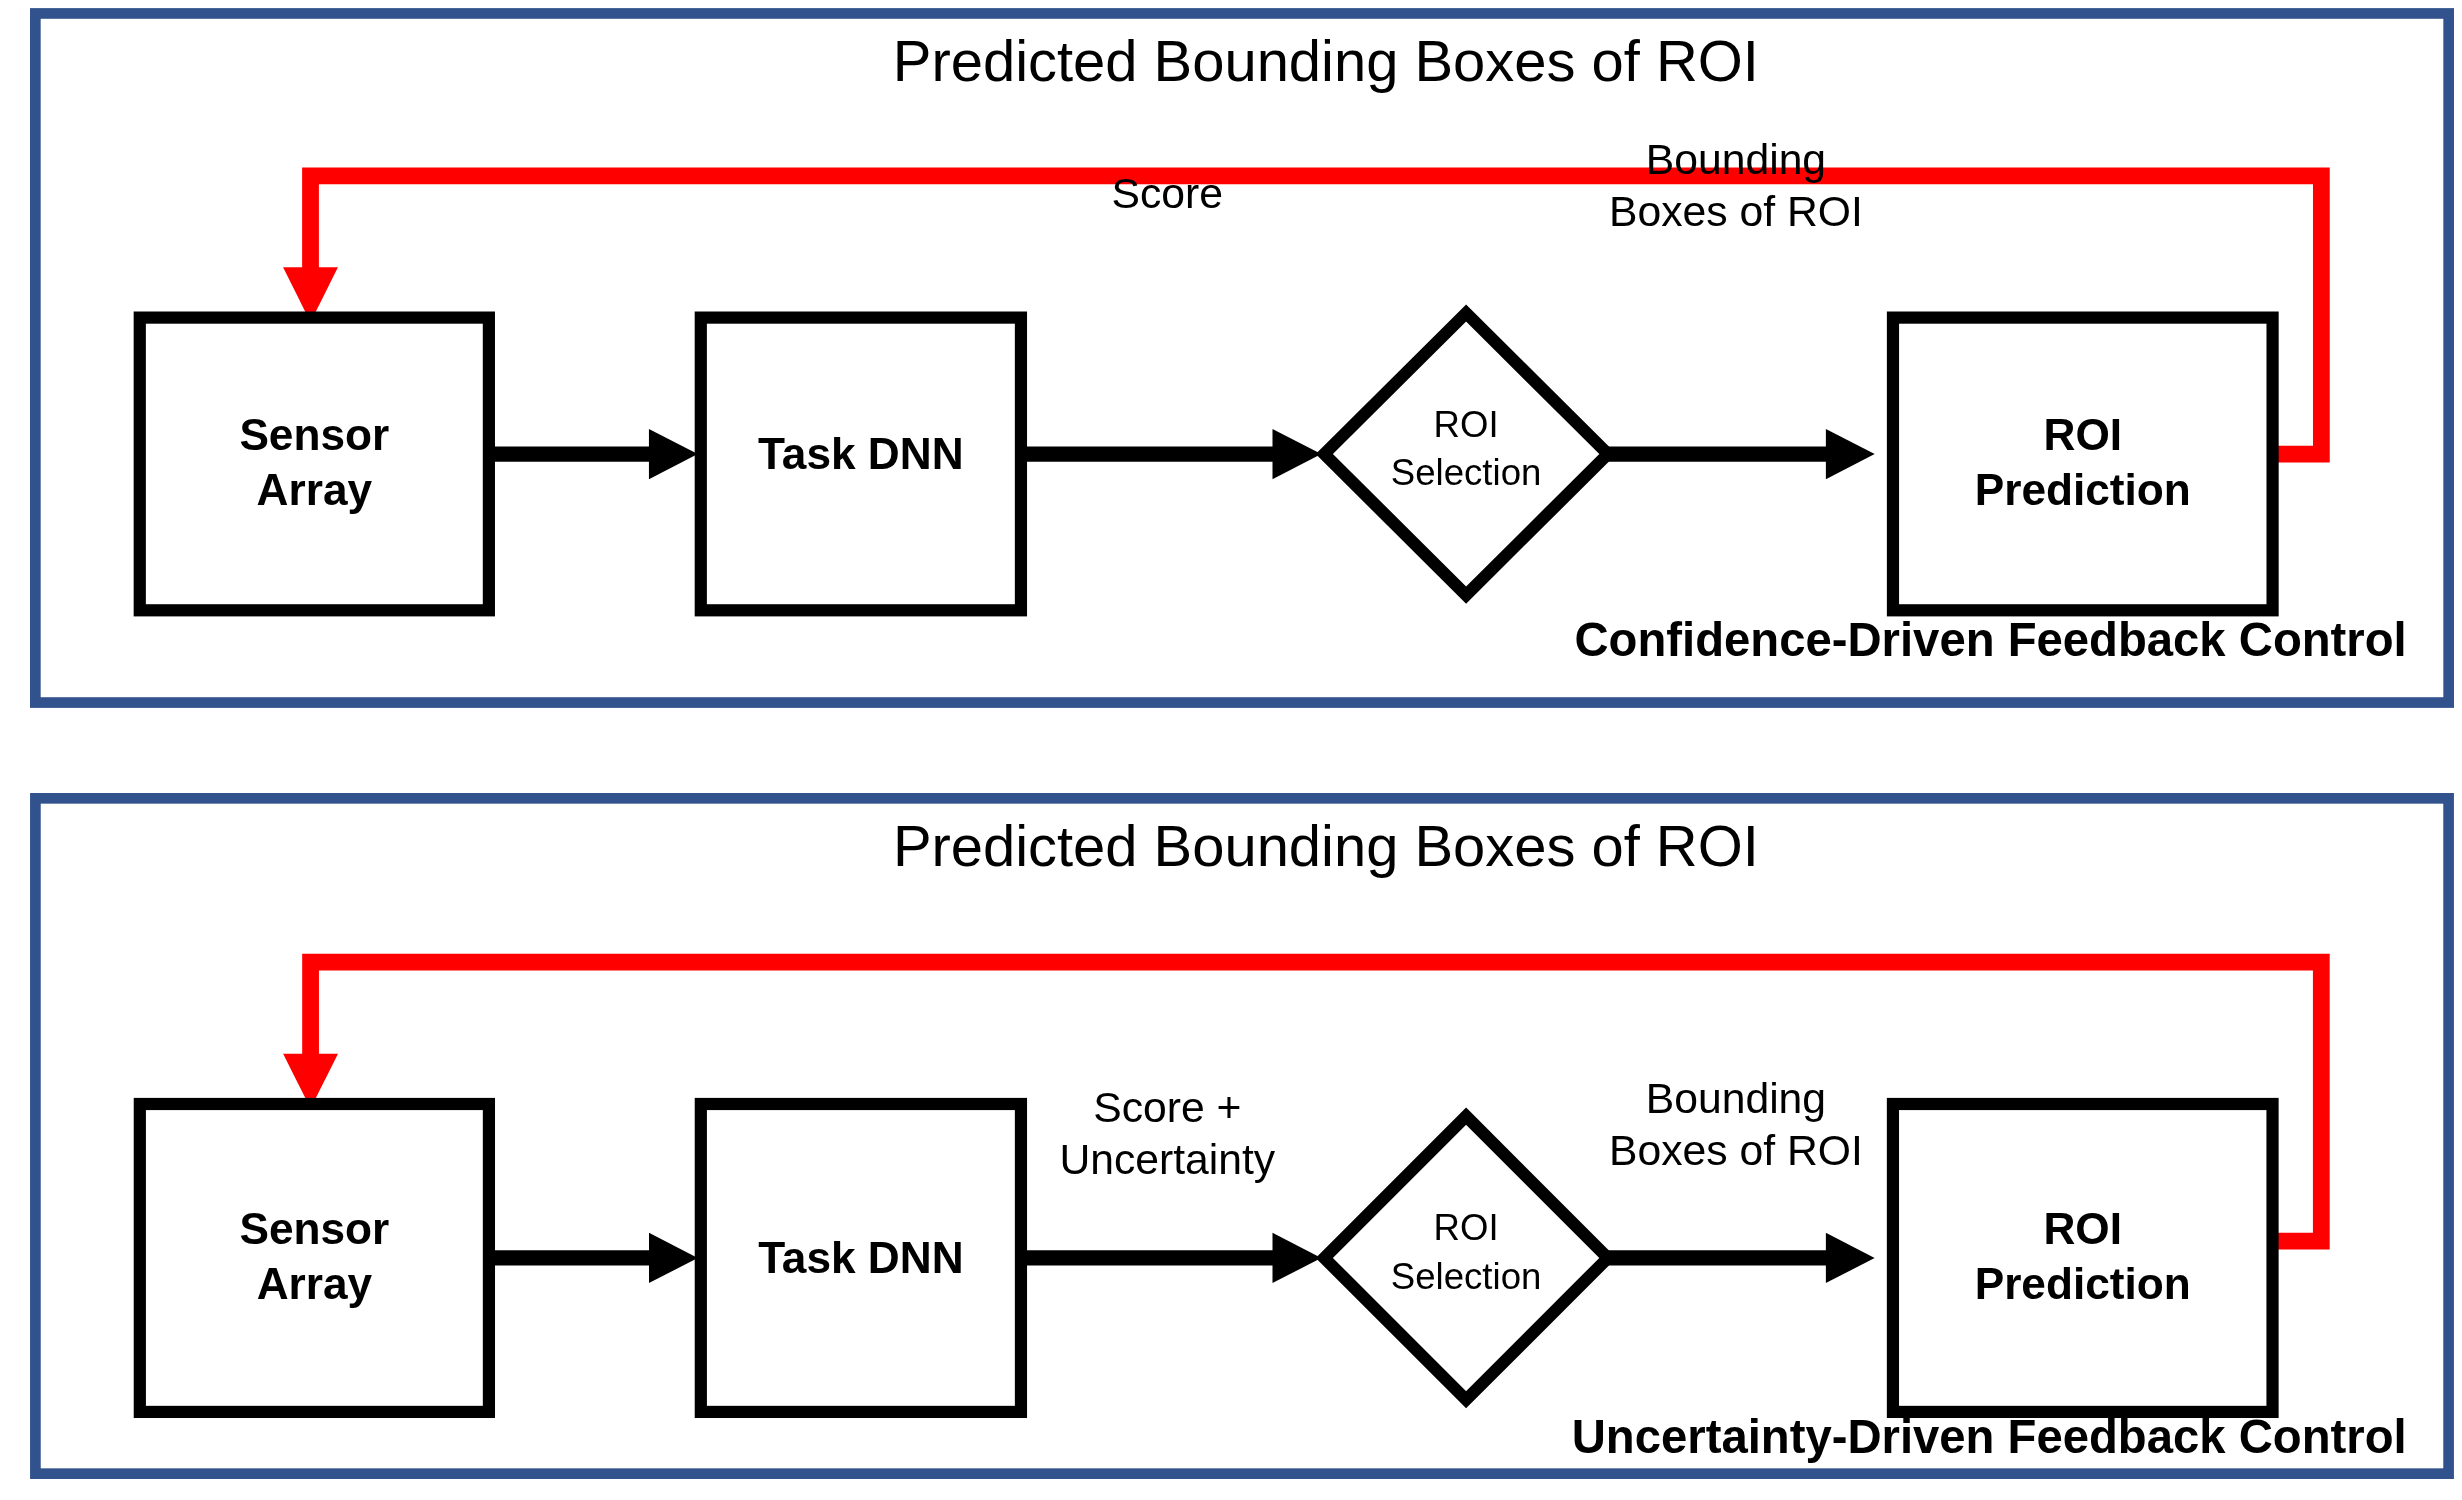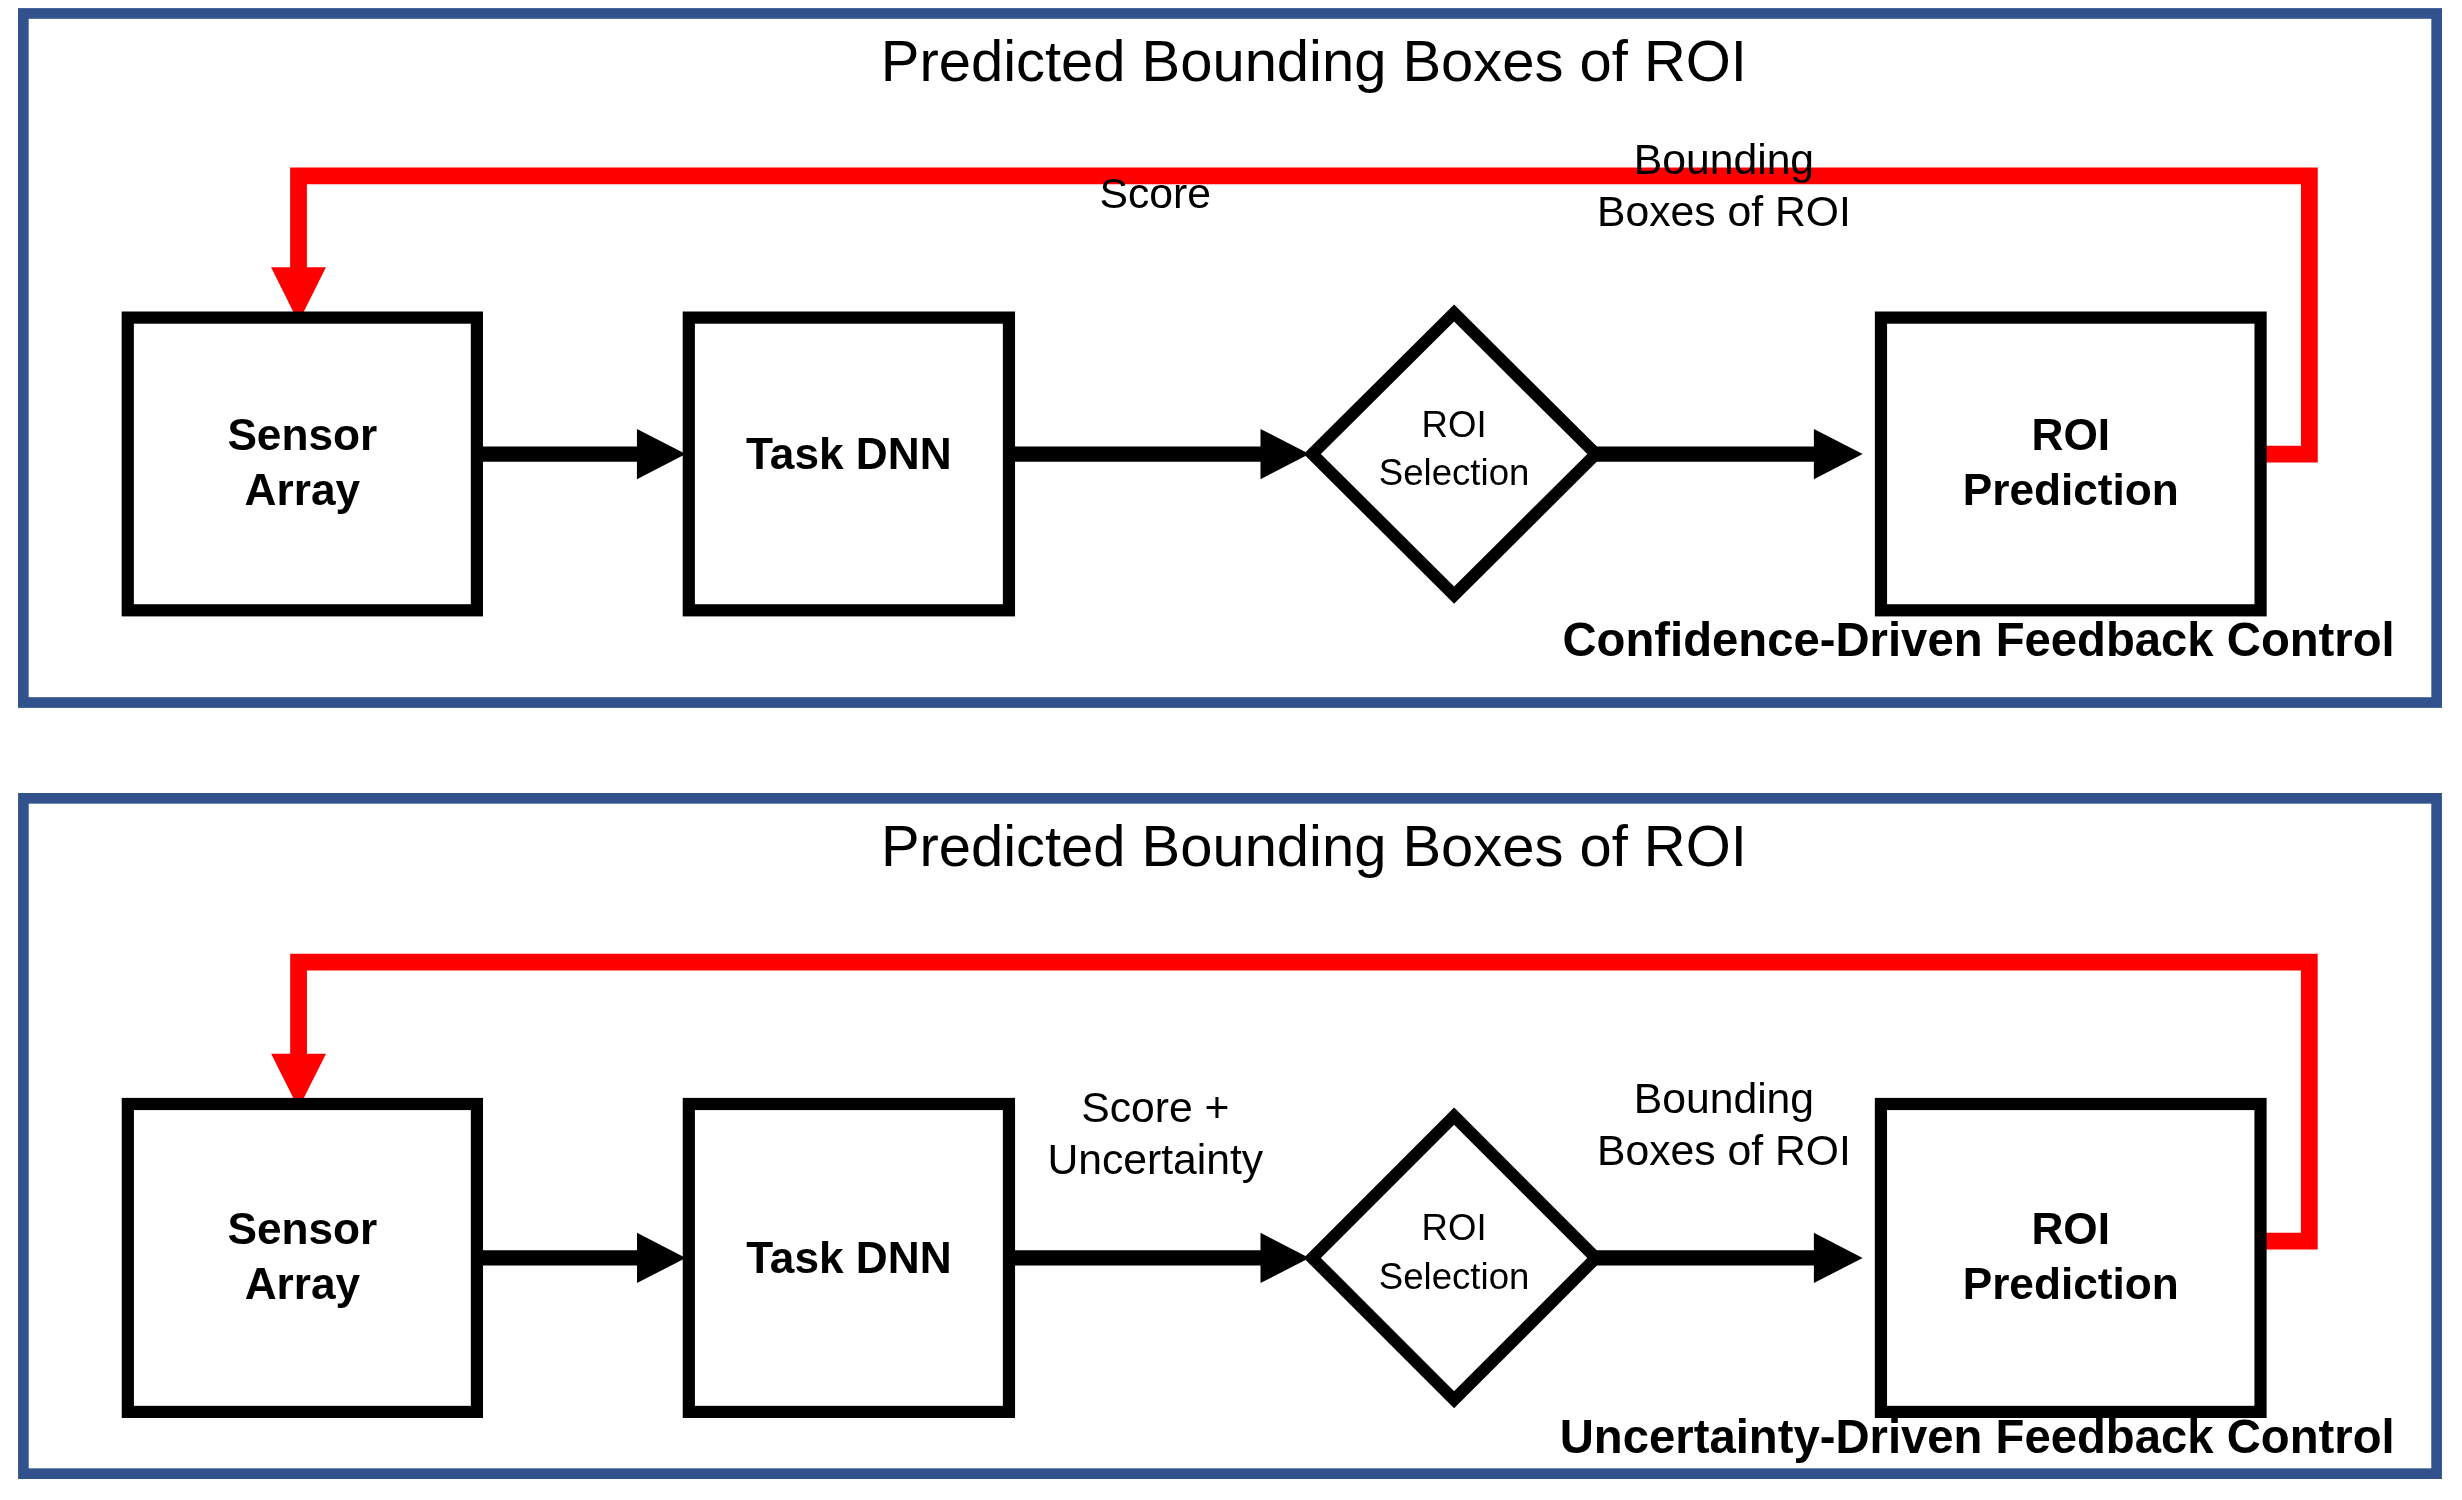--- a/index.html
+++ b/index.html
@@ -15,20 +15,21 @@
   }
   .stage {
     position: relative;
     width: 2462px;
     height: 1500px;
   }
   .panel {
     position: absolute;
     background: #ffffff;
     box-sizing: border-box;
+    margin-left: 12px;
   }
   .panel-svg { display: block; }
 
   
   .lbl {
     font-family: "Liberation Sans", sans-serif;
     font-weight: 400;
     fill: #000000;
   }
   .lbl-bold {

